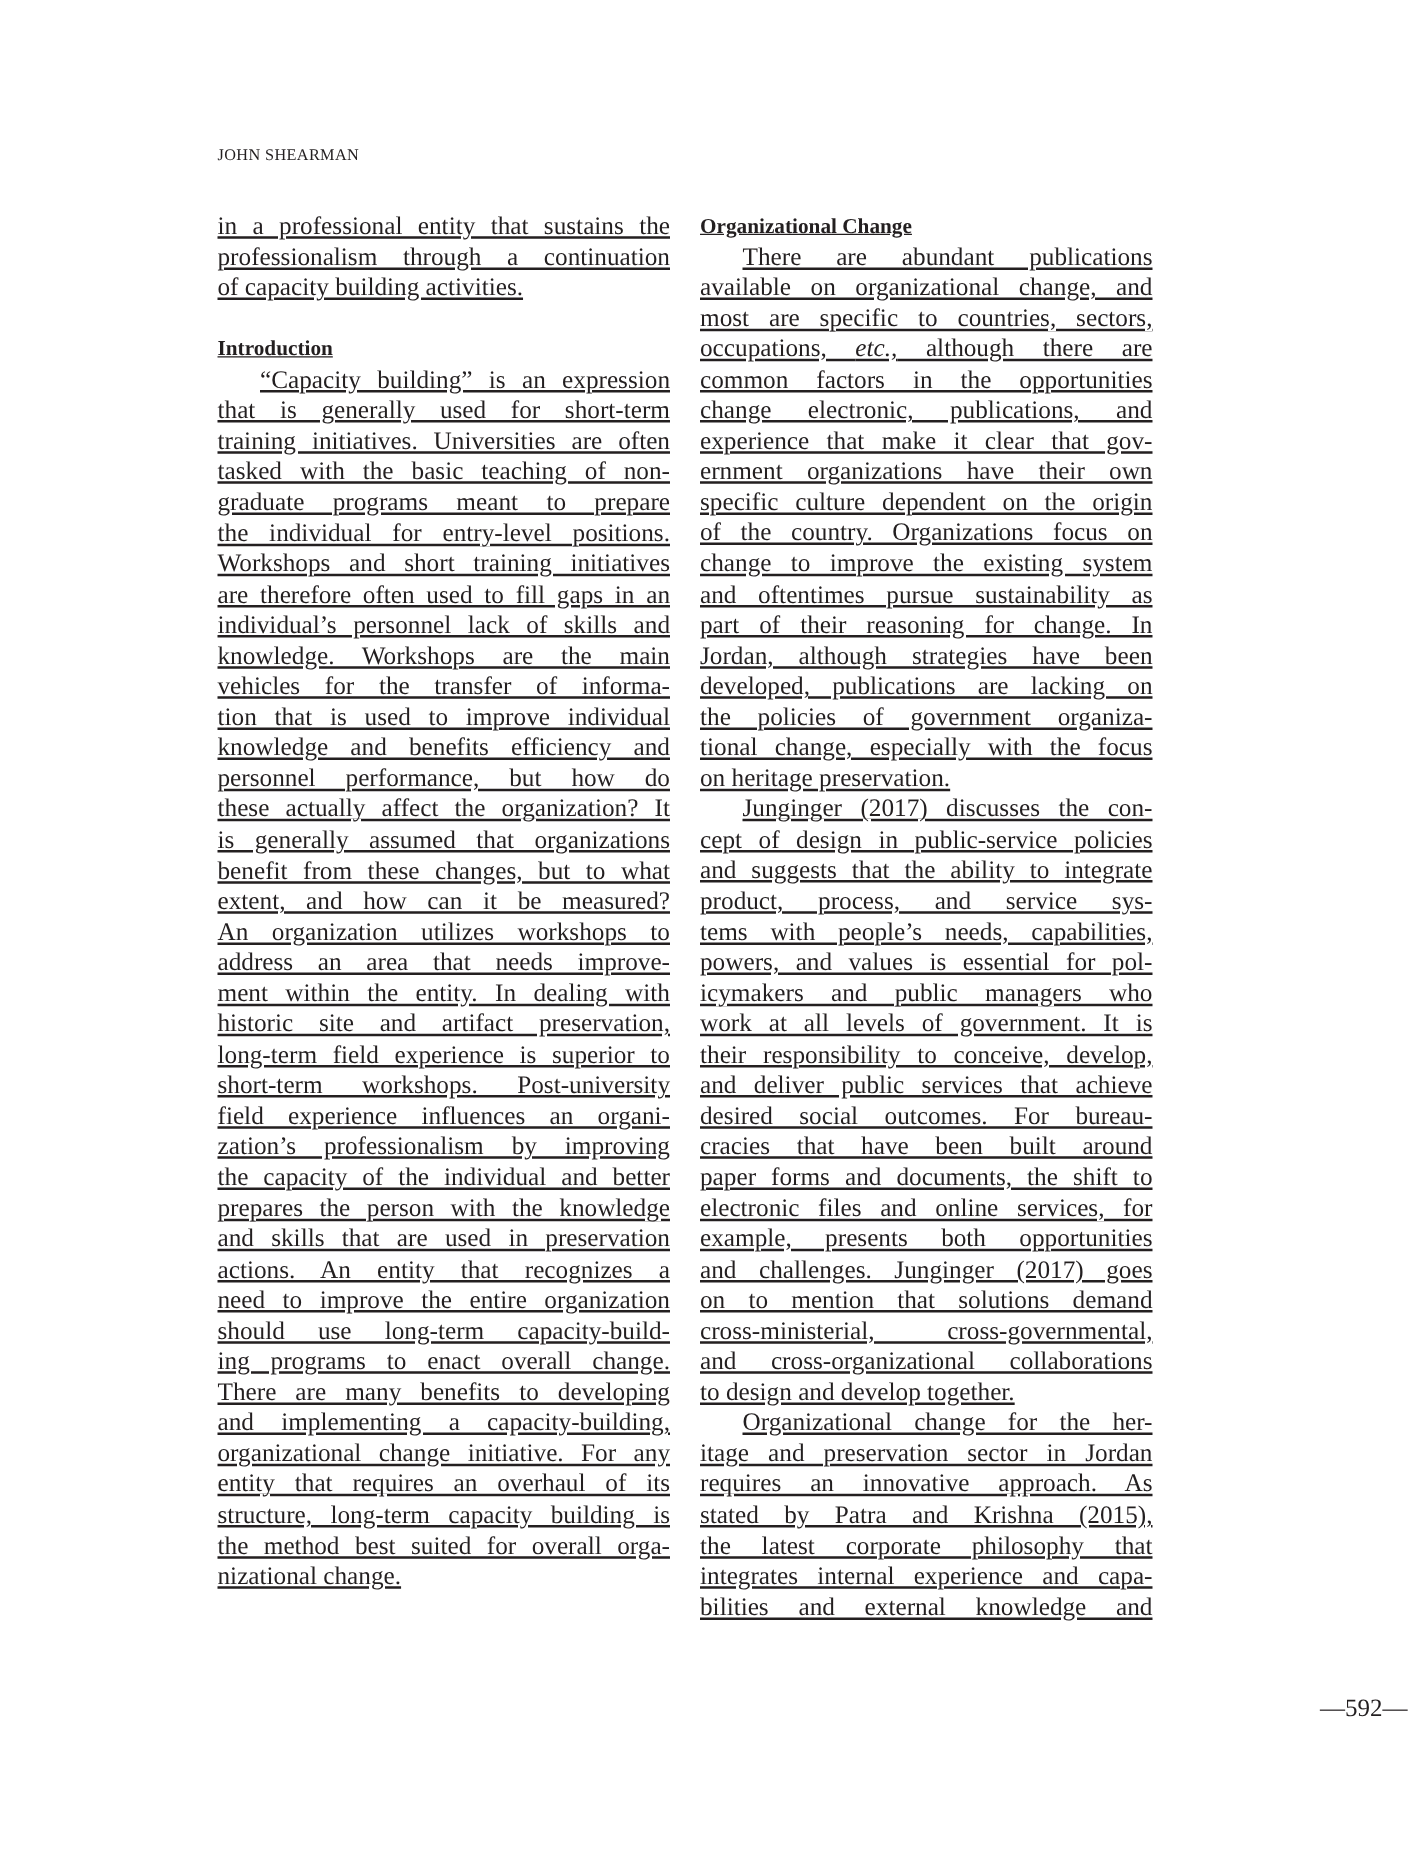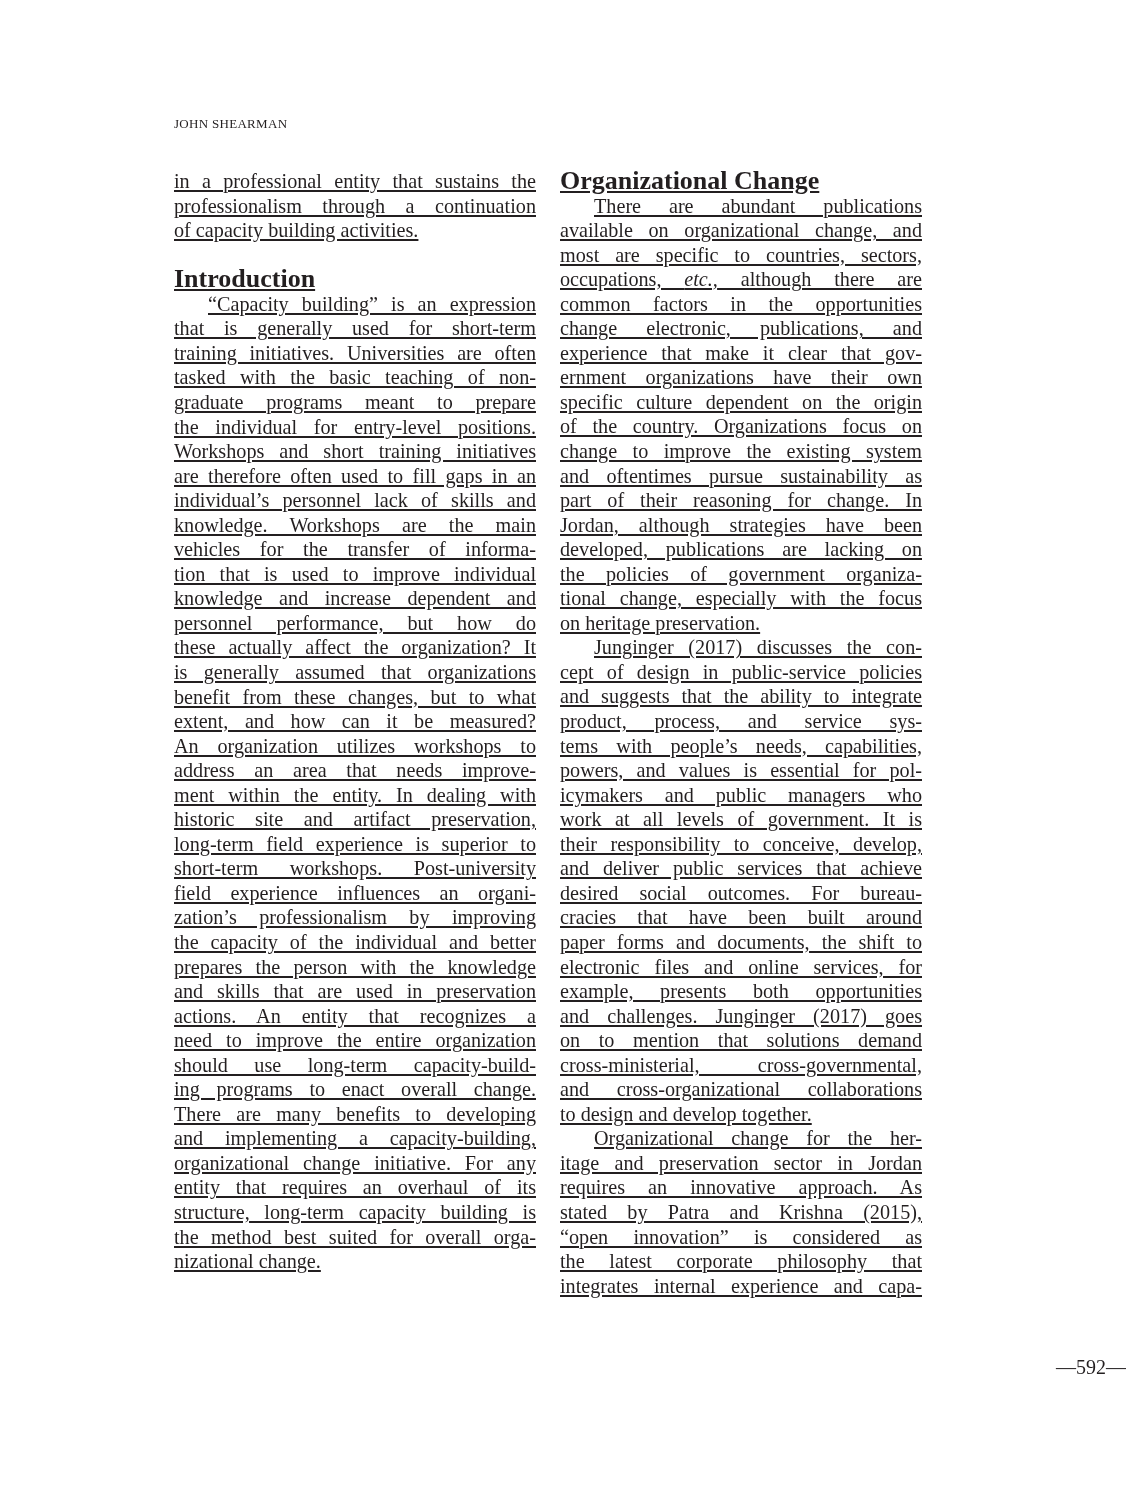--- a/index.html
+++ b/index.html
@@ -4,21 +4,21 @@
 <style>
   html, body { margin:0; padding:0; background:#ffffff; }
   body { width:1126px; height:1500px; position:relative; overflow:hidden; color:#231f20; font-family:"Liberation Serif","DejaVu Serif",serif; }
   .running-head { position:absolute; left:174px; top:116px; font-size:13px; letter-spacing:0.3px; }
   .col { position:absolute; top:169px; width:362px;text-decoration:underline; }
   .col-left { left:174px; }
   .col-right { left:560px; top:169px; }
   .line { font-size:20.2px; line-height:24.55px; height:24.55px; white-space:nowrap; text-align:justify; text-align-last:justify; overflow:visible; }
   .line.last { text-align-last:left; }
   .line.indent { padding-left:34px; }
-  .heading { font-weight:bold; font-size:26px; line-height:24.55px; height:24.55px; white-space:nowrap; }
+  .heading { font-weight:bold; font-size:17px; line-height:24.55px; height:24.55px; white-space:nowrap; }
   .gap { height:24.6px; }
   .page-number { position:absolute; left:0; width:1126px; top:1356px; text-align:right; font-size:20px; }
 </style>
 </head>
 <body>
 
 <div class="running-head">JOHN SHEARMAN</div>
 
 <div class="col col-left">
   <div id="left-cont">
@@ -34,21 +34,21 @@
       <div class="line">training initiatives. Universities are often</div>
       <div class="line">tasked with the basic teaching of non-</div>
       <div class="line">graduate programs meant to prepare</div>
       <div class="line">the individual for entry-level positions.</div>
       <div class="line">Workshops and short training initiatives</div>
       <div class="line">are therefore often used to fill gaps in an</div>
       <div class="line">individual’s personnel lack of skills and</div>
       <div class="line">knowledge. Workshops are the main</div>
       <div class="line">vehicles for the transfer of informa-</div>
       <div class="line">tion that is used to improve individual</div>
-      <div class="line">knowledge and increase dependent and</div>
+      <div class="line">knowledge and benefits efficiency and</div>
       <div class="line">personnel performance, but how do</div>
       <div class="line">these actually affect the organization? It</div>
       <div class="line">is generally assumed that organizations</div>
       <div class="line">benefit from these changes, but to what</div>
       <div class="line">extent, and how can it be measured?</div>
       <div class="line">An organization utilizes workshops to</div>
       <div class="line">address an area that needs improve-</div>
       <div class="line">ment within the entity. In dealing with</div>
       <div class="line">historic site and artifact preservation,</div>
       <div class="line">long-term field experience is superior to</div>
@@ -114,19 +114,19 @@
       <div class="line">on to mention that solutions demand</div>
       <div class="line">cross-ministerial, cross-governmental,</div>
       <div class="line">and cross-organizational collaborations</div>
       <div class="line last">to design and develop together.</div>
     </div>
   <div id="right-p3">
       <div class="line indent">Organizational change for the her-</div>
       <div class="line">itage and preservation sector in Jordan</div>
       <div class="line">requires an innovative approach. As</div>
       <div class="line">stated by Patra and Krishna (2015),</div>
-      <div class="line">“open innovation” is considered as</div>
       <div class="line">the latest corporate philosophy that</div>
       <div class="line">integrates internal experience and capa-</div>
+      <div class="line">bilities and external knowledge and</div>
     </div>
 </div>
 
 <div class="page-number">—592—</div>
 
 </body></html>

